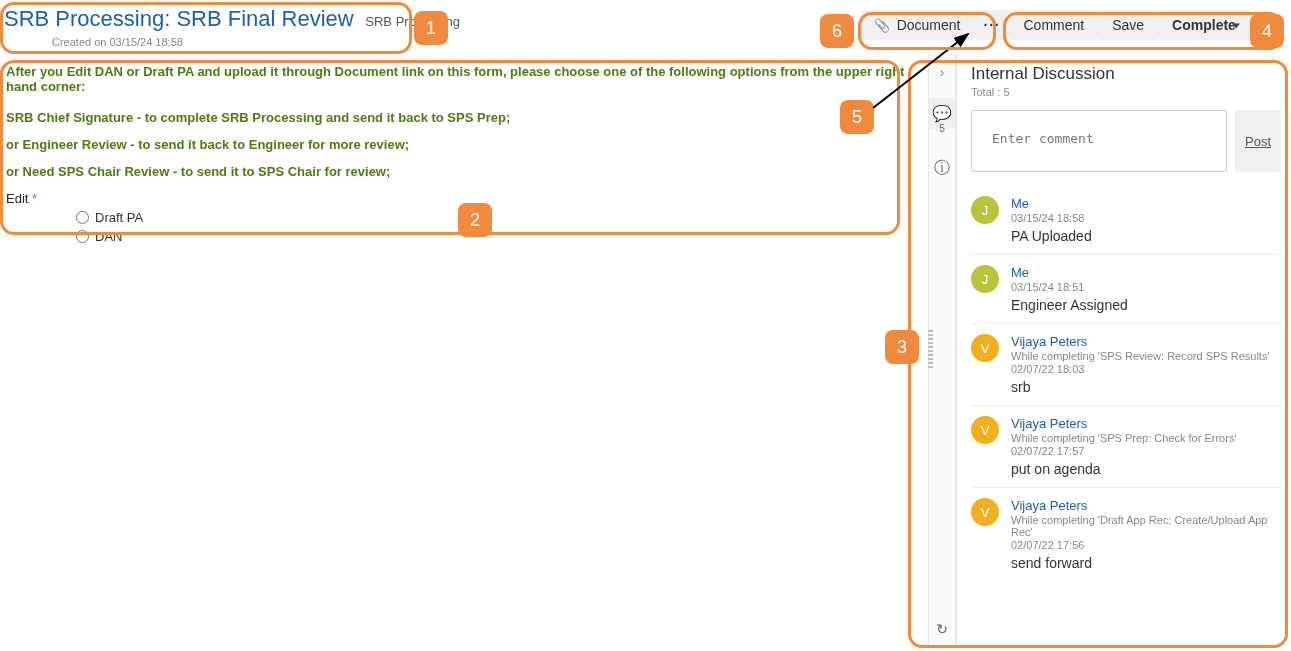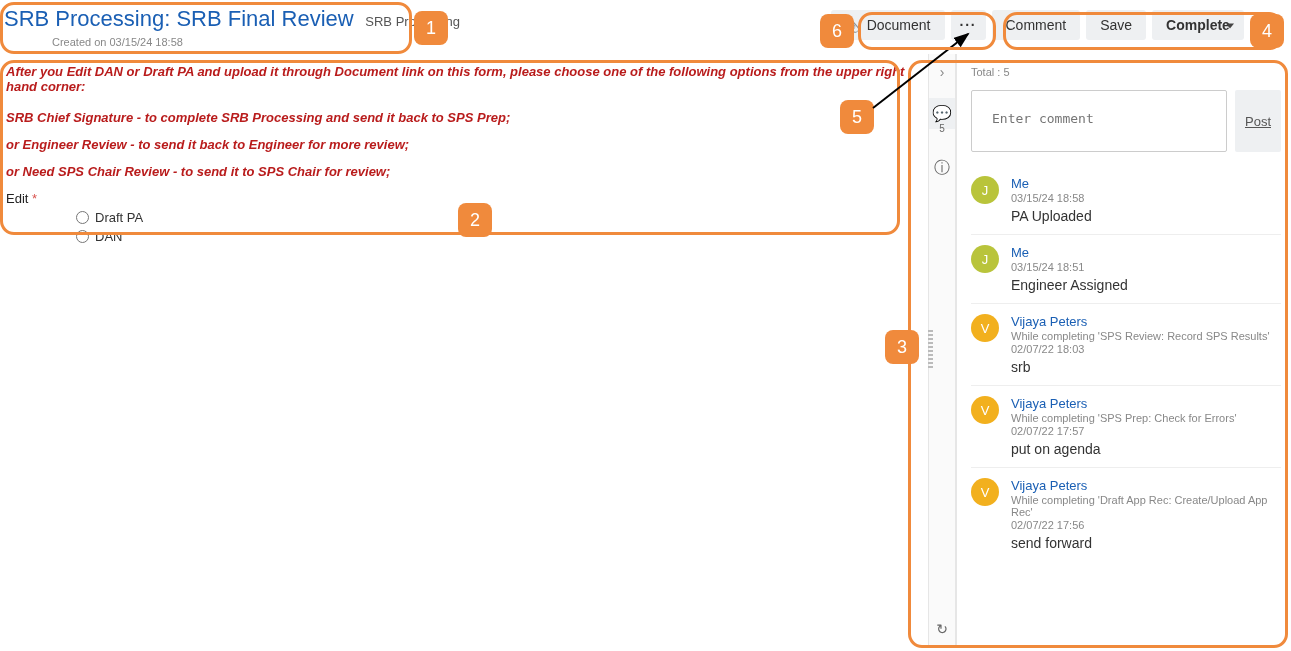--- a/index.html
+++ b/index.html
@@ -37,21 +37,20 @@
   }
   .created-on {
     font-size: 11px;
     color: #888;
     margin-top: 4px;
     padding-left: 48px;
   }
   .header-actions {
     display: flex;
     align-items: center;
-    gap: 6px;
     padding-top: 4px;
     padding-right: 6px;
   }
   .btn {
     background: #eef0f2;
     border: none;
     border-radius: 3px;
     padding: 7px 14px;
     font-size: 14px;
     color: #333;
@@ -87,22 +86,21 @@
     height: calc(100% - 60px);
   }
   .left-pane {
     flex: 1;
     padding: 10px 10px 10px 6px;
     font-size: 13px;
   }
   .instructions p {
     margin-bottom: 12px;
     font-weight: 600;
-    color: #b91c1c;
-    font-style: italic;
+    color: #4d7c0f;
   }
   .instructions p:first-child { margin-bottom: 16px; }
   .field-label {
     color: #222;
     font-weight: 400;
     margin-top: 4px;
   }
   .required { color: #d9534f; }
   .radio-group { margin-top: 4px; margin-left: 70px; }
   .radio-row { display: flex; align-items: center; gap: 6px; margin-bottom: 4px; font-size: 13px; color: #333; }
@@ -314,20 +312,21 @@
     <span class="chev">›</span>
     <div style="text-align:center">
       <div class="tab-icon active">💬</div>
       <div class="tab-count">5</div>
     </div>
     <div class="tab-icon">ⓘ</div>
     <span class="refresh">↻</span>
   </div>
 
   <div class="panel">
+    <div class="panel-title">Internal Discussion</div>
     <div class="panel-total">Total : 5</div>
 
     <div class="comment-box">
       <textarea class="comment-input" placeholder="Enter comment" style=""></textarea>
       <button class="post-btn">Post</button>
     </div>
 
     <div id="comments-list">
         <div class="comment">
           <div class="avatar j">J</div>

